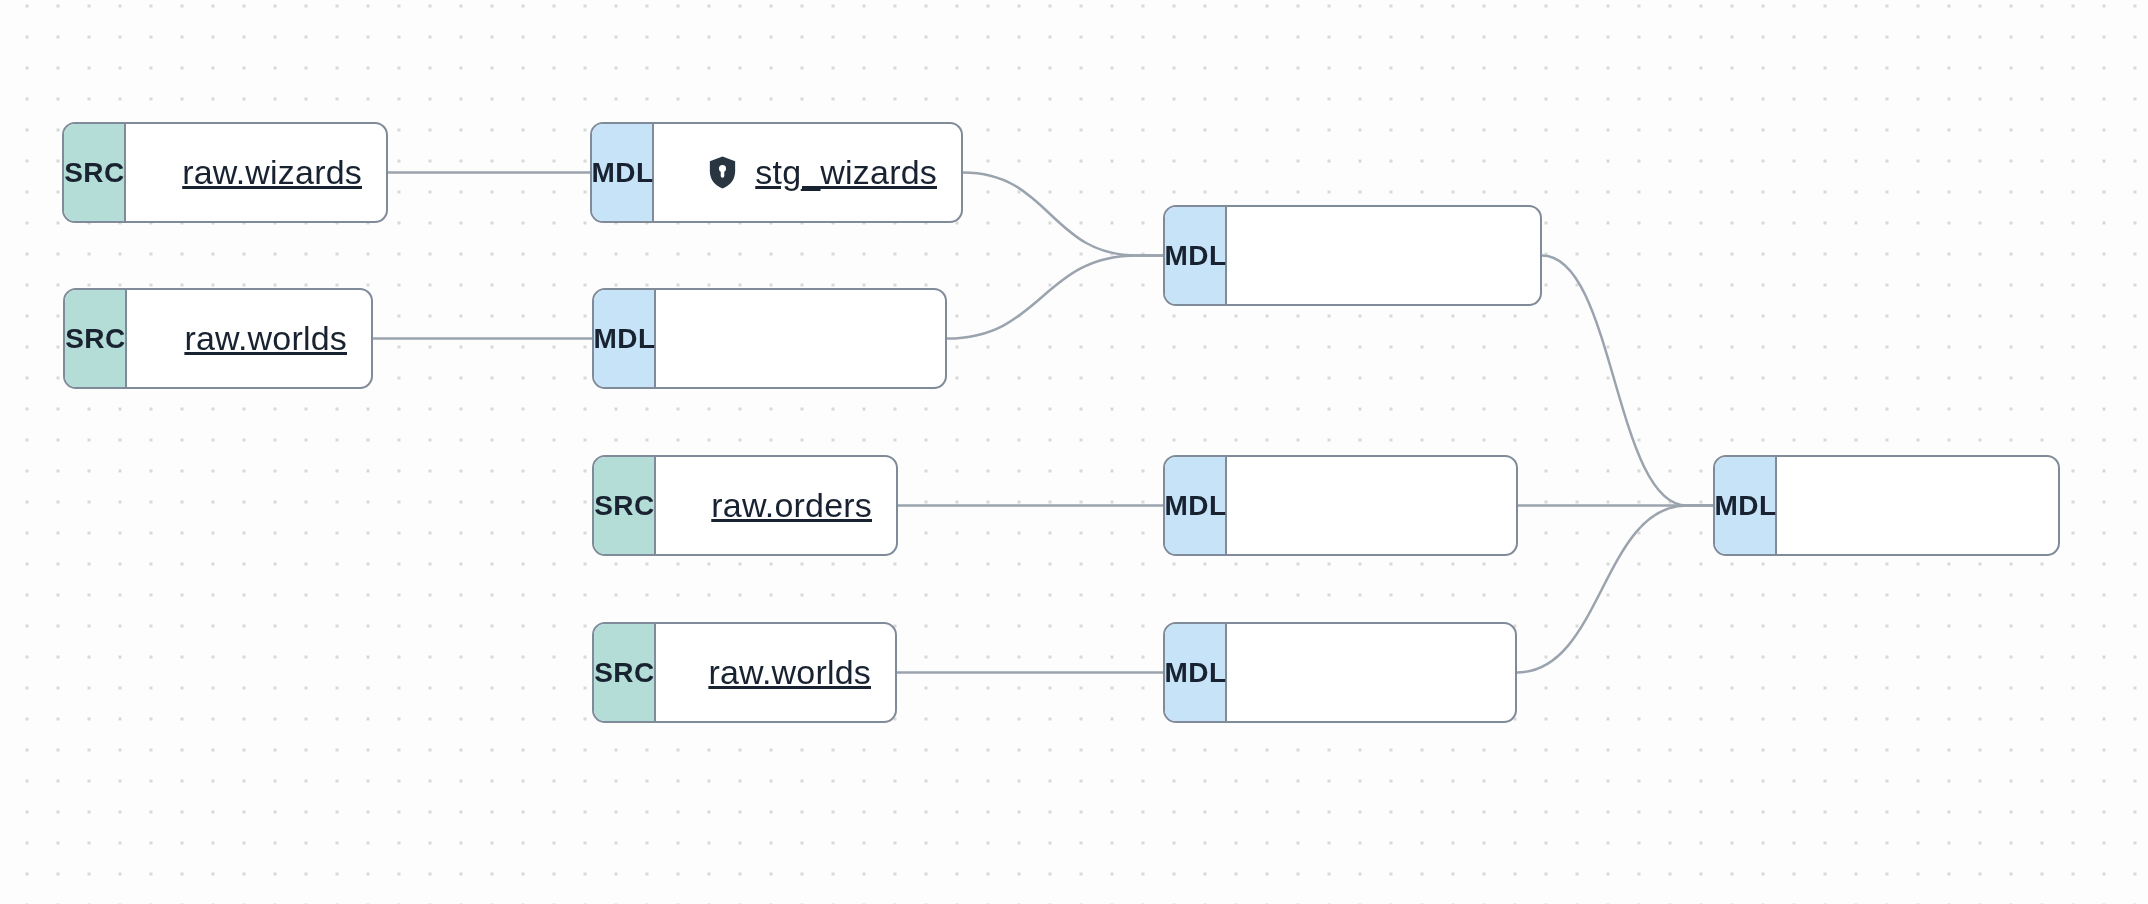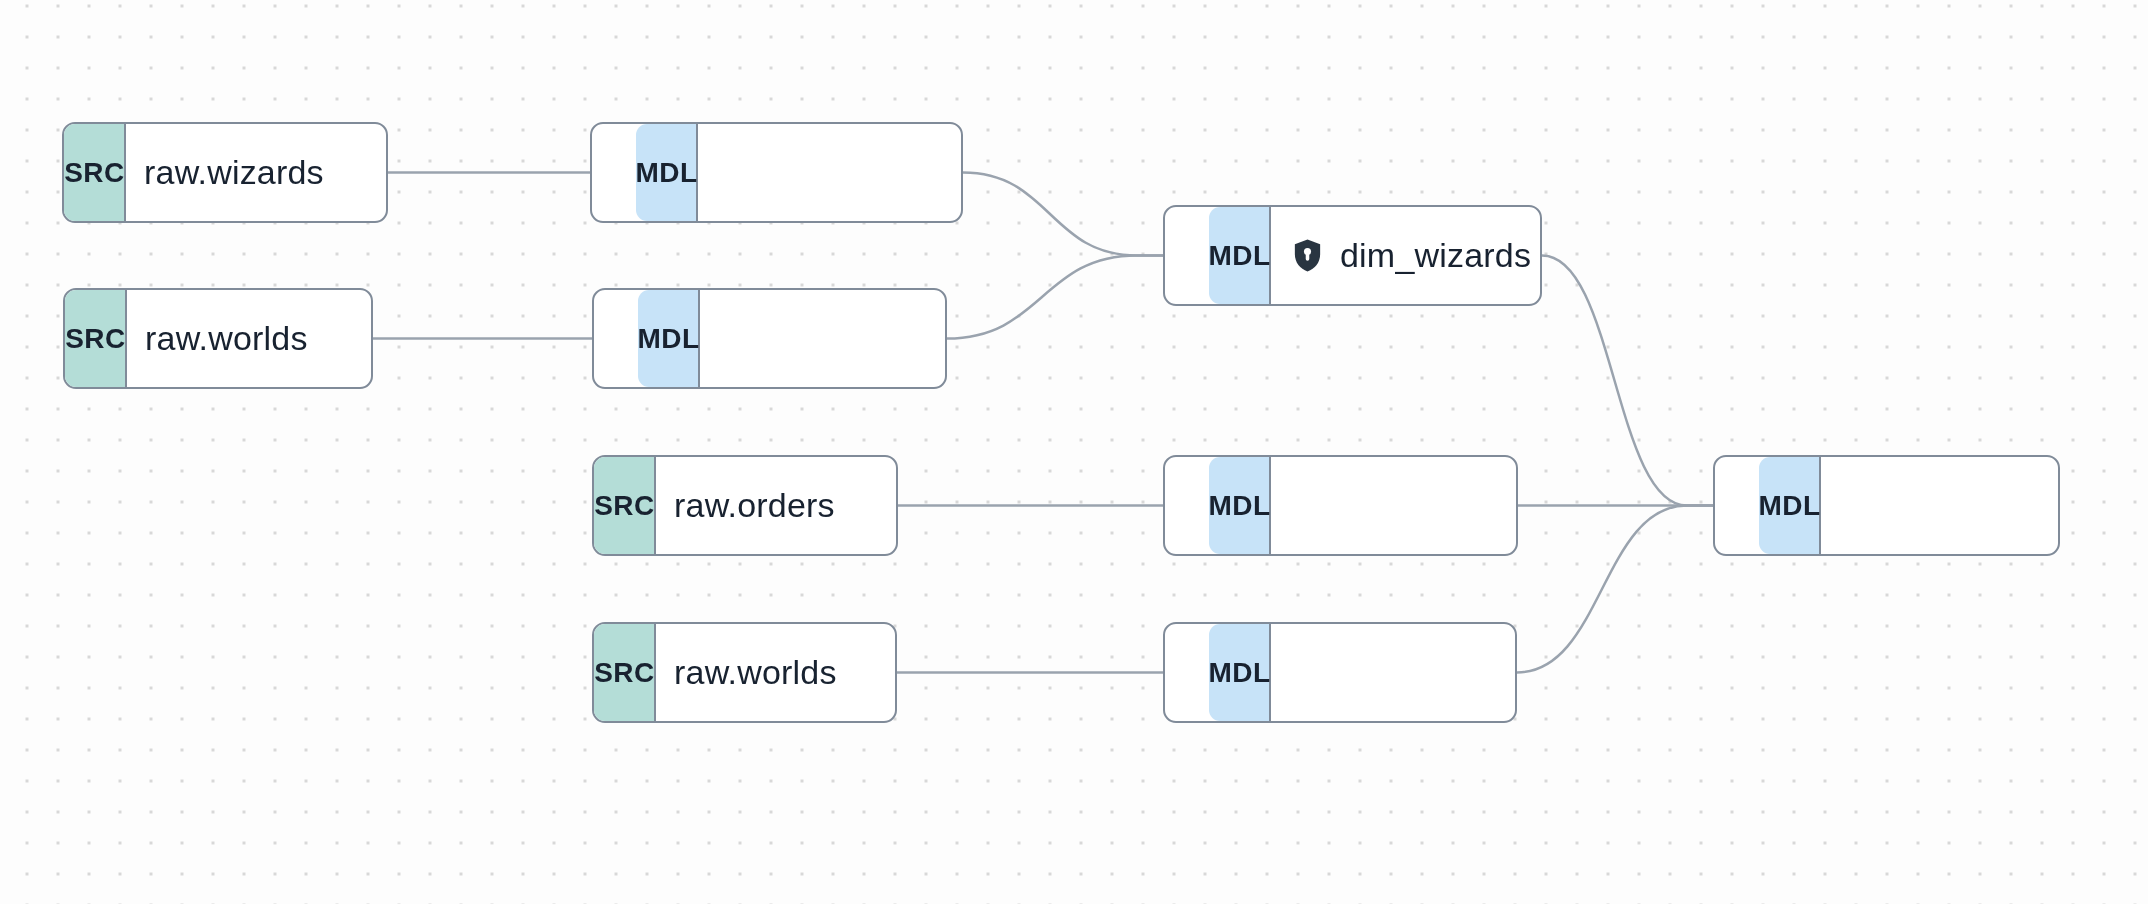--- a/index.html
+++ b/index.html
@@ -42,37 +42,38 @@
     flex:none;
     border-right:2px solid var(--node-border,#808b99);
     border-radius:11px 0 0 11px;
     display:flex;
     flex-direction:row;
     align-items:center;
     justify-content:center;
     gap:1px;
   }
   .badge.src{background:var(--src-bg,#b4ddd7);}
-  .badge.mdl{background:var(--mdl-bg,#c7e3f8);margin-left:44px;}
+  .badge.mdl{background:var(--mdl-bg,#c7e3f8);}
   .badge-icon{width:42px;height:42px;display:block;}
   .badge-icon svg{width:100%;height:100%;display:block;}
   .badge-label{
     font-size:28px;
     font-weight:700;
     letter-spacing:.5px;
     line-height:1.05;
   }
   .body{
     flex:1;
     display:flex;
     align-items:center;
-    justify-content:flex-start;
+    justify-content:flex-end;
     gap:14px;
-    padding:0 18px;
+    padding:0 24px;
     overflow:hidden;
+    text-decoration:underline;
   }
   .shield{width:37px;height:37px;flex:none;display:block;color:var(--shield,#293541);}
   .shield svg{width:100%;height:100%;display:block;}
   .node-label{
     font-size:34px;
     font-weight:500;
     white-space:nowrap;
     letter-spacing:.2px;
   }
 </style>
@@ -112,70 +113,70 @@
     <div class="badge mdl">
       <span class="badge-icon">
           <svg viewBox="0 0 24 24" fill="none" stroke="currentColor" stroke-width="2" stroke-linecap="round" stroke-linejoin="round">
             <path d="M12 2.4 L20.6 7.3 V16.7 L12 21.6 L3.4 16.7 V7.3 Z"></path>
             <path d="M3.4 7.3 L12 12.2 L20.6 7.3"></path>
             <path d="M12 12.2 V21.6"></path>
           </svg>
         </span>
       <span class="badge-label">MDL</span>
     </div>
-  </div>
-    <div class="node" style="left: 63px; top: 288px; width: 310px; height: 101px;">
-    <div class="badge src">
-      <span class="badge-icon">
-          <svg viewBox="0 0 24 24" fill="none" stroke="currentColor" stroke-width="2" stroke-linecap="round" stroke-linejoin="round">
-            <ellipse cx="12" cy="5" rx="8.2" ry="2.9"></ellipse>
-            <path d="M3.8 5v14c0 1.6 3.7 2.9 8.2 2.9s8.2-1.3 8.2-2.9V5"></path>
-            <path d="M3.8 10.2c0 1.6 3.7 2.9 8.2 2.9s8.2-1.3 8.2-2.9"></path>
-            <path d="M3.8 14.8c0 1.6 3.7 2.9 8.2 2.9s8.2-1.3 8.2-2.9"></path>
-          </svg>
-        </span>
-      <span class="badge-label">SRC</span>
-    </div>
-    <div class="body">
-
-      <span class="node-label">raw.worlds</span>
-    </div>
-  </div>
-    <div class="node" style="left: 592px; top: 288px; width: 355px; height: 101px;">
-    <div class="badge mdl">
-      <span class="badge-icon">
-          <svg viewBox="0 0 24 24" fill="none" stroke="currentColor" stroke-width="2" stroke-linecap="round" stroke-linejoin="round">
-            <path d="M12 2.4 L20.6 7.3 V16.7 L12 21.6 L3.4 16.7 V7.3 Z"></path>
-            <path d="M3.4 7.3 L12 12.2 L20.6 7.3"></path>
-            <path d="M12 12.2 V21.6"></path>
-          </svg>
-        </span>
-      <span class="badge-label">MDL</span>
-    </div>
-  </div>
-    <div class="node" style="left: 1163px; top: 205px; width: 379px; height: 101px;">
-    <div class="badge mdl">
-      <span class="badge-icon">
-          <svg viewBox="0 0 24 24" fill="none" stroke="currentColor" stroke-width="2" stroke-linecap="round" stroke-linejoin="round">
-            <path d="M12 2.4 L20.6 7.3 V16.7 L12 21.6 L3.4 16.7 V7.3 Z"></path>
-            <path d="M3.4 7.3 L12 12.2 L20.6 7.3"></path>
-            <path d="M12 12.2 V21.6"></path>
-          </svg>
-        </span>
-      <span class="badge-label">MDL</span>
-    </div>
     <div class="body">
       <span class="shield">
           <svg viewBox="0 0 24 24">
             <path fill="currentColor" d="M12 1.6 L20.2 4.7 V11.2 C20.2 16.6 16.8 20.6 12 22.4 C7.2 20.6 3.8 16.6 3.8 11.2 V4.7 Z"></path>
             <circle cx="12" cy="9.4" r="2.3" fill="#ffffff"></circle>
             <rect x="10.85" y="10.6" width="2.3" height="4.8" rx="1.15" fill="#ffffff"></rect>
           </svg>
         </span>
-      <span class="node-label">dim_wizards</span>
+      <span class="node-label">stg_wizards</span>
+    </div>
+  </div>
+    <div class="node" style="left: 63px; top: 288px; width: 310px; height: 101px;">
+    <div class="badge src">
+      <span class="badge-icon">
+          <svg viewBox="0 0 24 24" fill="none" stroke="currentColor" stroke-width="2" stroke-linecap="round" stroke-linejoin="round">
+            <ellipse cx="12" cy="5" rx="8.2" ry="2.9"></ellipse>
+            <path d="M3.8 5v14c0 1.6 3.7 2.9 8.2 2.9s8.2-1.3 8.2-2.9V5"></path>
+            <path d="M3.8 10.2c0 1.6 3.7 2.9 8.2 2.9s8.2-1.3 8.2-2.9"></path>
+            <path d="M3.8 14.8c0 1.6 3.7 2.9 8.2 2.9s8.2-1.3 8.2-2.9"></path>
+          </svg>
+        </span>
+      <span class="badge-label">SRC</span>
+    </div>
+    <div class="body">
+
+      <span class="node-label">raw.worlds</span>
+    </div>
+  </div>
+    <div class="node" style="left: 592px; top: 288px; width: 355px; height: 101px;">
+    <div class="badge mdl">
+      <span class="badge-icon">
+          <svg viewBox="0 0 24 24" fill="none" stroke="currentColor" stroke-width="2" stroke-linecap="round" stroke-linejoin="round">
+            <path d="M12 2.4 L20.6 7.3 V16.7 L12 21.6 L3.4 16.7 V7.3 Z"></path>
+            <path d="M3.4 7.3 L12 12.2 L20.6 7.3"></path>
+            <path d="M12 12.2 V21.6"></path>
+          </svg>
+        </span>
+      <span class="badge-label">MDL</span>
+    </div>
+  </div>
+    <div class="node" style="left: 1163px; top: 205px; width: 379px; height: 101px;">
+    <div class="badge mdl">
+      <span class="badge-icon">
+          <svg viewBox="0 0 24 24" fill="none" stroke="currentColor" stroke-width="2" stroke-linecap="round" stroke-linejoin="round">
+            <path d="M12 2.4 L20.6 7.3 V16.7 L12 21.6 L3.4 16.7 V7.3 Z"></path>
+            <path d="M3.4 7.3 L12 12.2 L20.6 7.3"></path>
+            <path d="M12 12.2 V21.6"></path>
+          </svg>
+        </span>
+      <span class="badge-label">MDL</span>
     </div>
   </div>
     <div class="node" style="left: 592px; top: 455px; width: 306px; height: 101px;">
     <div class="badge src">
       <span class="badge-icon">
           <svg viewBox="0 0 24 24" fill="none" stroke="currentColor" stroke-width="2" stroke-linecap="round" stroke-linejoin="round">
             <ellipse cx="12" cy="5" rx="8.2" ry="2.9"></ellipse>
             <path d="M3.8 5v14c0 1.6 3.7 2.9 8.2 2.9s8.2-1.3 8.2-2.9V5"></path>
             <path d="M3.8 10.2c0 1.6 3.7 2.9 8.2 2.9s8.2-1.3 8.2-2.9"></path>
             <path d="M3.8 14.8c0 1.6 3.7 2.9 8.2 2.9s8.2-1.3 8.2-2.9"></path>

